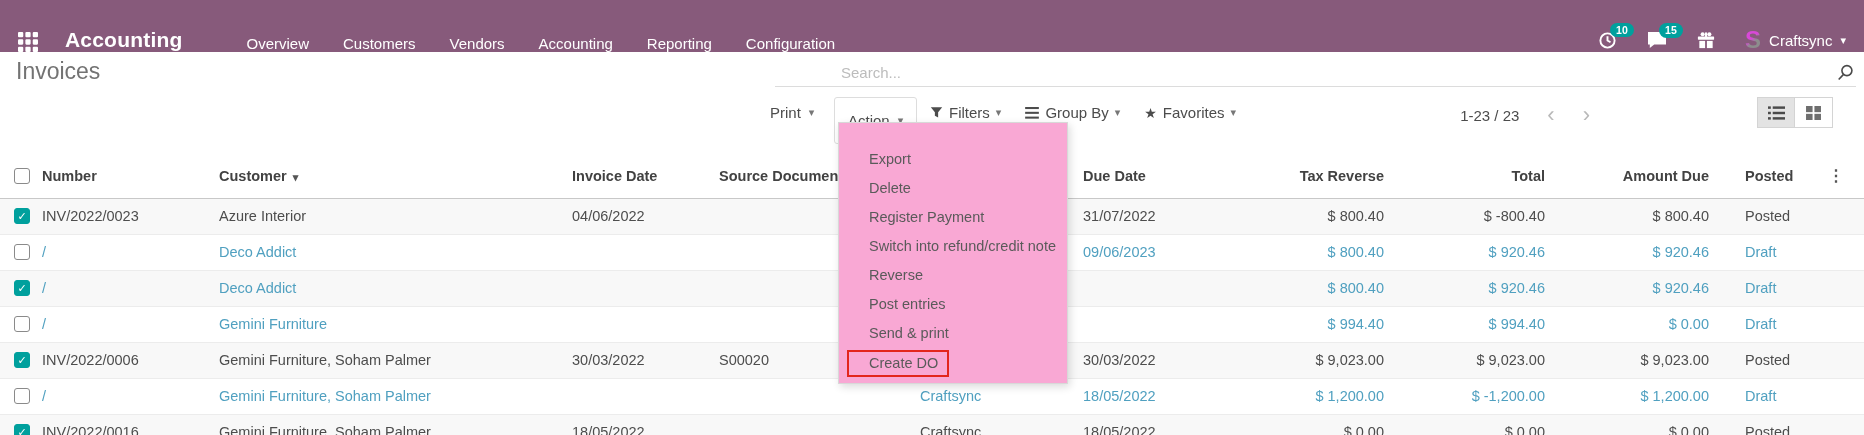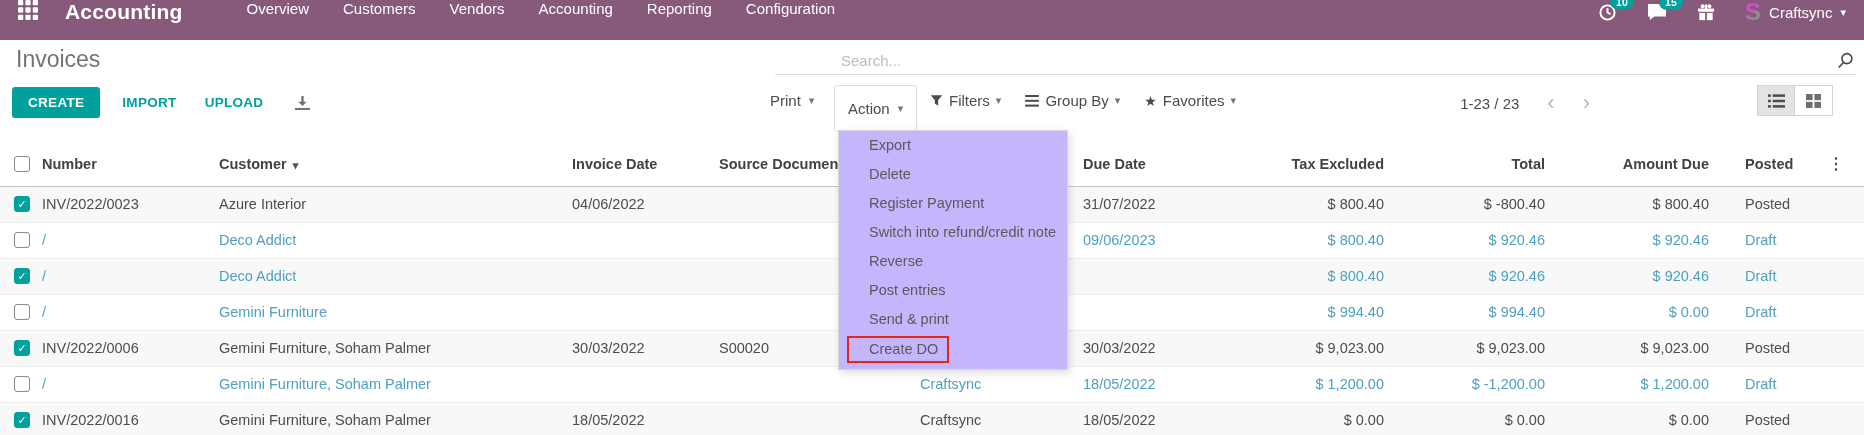--- a/index.html
+++ b/index.html
@@ -4,21 +4,21 @@
 <style>
   :root{
     --topbar:#875A7B; --teal:#00A09D; --blue:#50a0c0; --red:#e3261d;
   }
   *{box-sizing:border-box; margin:0; padding:0;}
   html,body{width:1864px; height:435px; overflow:hidden; background:#fff;
     font-family:"Liberation Sans", sans-serif;}
   .page{position:relative; width:1864px; height:435px; background:#fff;}
 
   
-  .topbar{height:40px; background:var(--topbar); display:flex; align-items:flex-start;
+  .topbar{height:52px; background:var(--topbar); display:flex; align-items:flex-end;
     padding:0 18px; color:#fff;}
   .apps-grid{display:flex; align-items:center; cursor:pointer;}
   .app-title{font-size:21px; font-weight:bold; margin-left:27px; letter-spacing:.2px;}
   .top-nav{display:flex; align-items:center; gap:34px; margin-left:64px; font-size:15px;}
   .nav-item{cursor:pointer; white-space:nowrap;}
   .top-right{margin-left:auto; display:flex; align-items:center; gap:30px;}
   .icon-badge{position:relative; display:flex; align-items:center;}
   .badge{position:absolute; top:-8px; left:12px; background:var(--teal); color:#fff;
     font-size:10.5px; font-weight:bold; border-radius:9px; padding:2px 6px; line-height:1;}
   .user-chip{display:flex; align-items:center; gap:8px;}
@@ -82,22 +82,22 @@
   .col-status{padding-left:28px;}
   .col-dots{text-align:center; color:#555; font-weight:bold; font-size:16px;}
   tr.draft td{color:var(--blue);}
   .cb{width:16px; height:16px; border:1px solid #8a8a8a; border-radius:3px; background:#fff;
     display:flex; align-items:center; justify-content:center; font-size:11px; color:#fff;
     cursor:pointer;}
   .cb.checked{background:var(--teal); border-color:var(--teal);}
   .sort-caret{font-size:11px; color:#555; margin-left:6px;}
 
   
-  .dropdown{position:absolute; left:838px; top:130px; width:230px; background:#c4b5fd;
-    border:1px solid #d8d8d8; box-shadow:2px 3px 8px rgba(0,0,0,.14); padding:0 0 4px;
+  .dropdown{position:absolute; left:838px; top:122px; width:230px; background:#f9a8d4;
+    border:1px solid #d8d8d8; box-shadow:2px 3px 8px rgba(0,0,0,.14); padding:22px 0 4px;
     z-index:20;}
   .menu-item{padding:6px 10px 6px 30px; font-size:14.5px; color:#5a5a5a; line-height:17px;
     cursor:pointer; white-space:nowrap;}
   .red-box{display:inline-block; border:2px solid var(--red); padding:3px 9px 3px 20px;
     margin:-4px 4px -4px -22px;}
 </style>
 </head>
 <body>
 
 <div class="page">
@@ -164,31 +164,20 @@
       <span class="mag">
         <svg width="17" height="17" viewBox="0 0 18 18" fill="none" stroke="#4a4a4a" stroke-width="1.7">
           <circle cx="10.5" cy="7" r="5.3"></circle>
             <path d="M6.7 11.2 L1.8 16.4"></path>
         </svg>
       </span>
     </div>
   </div>
 
   <div class="toolbar">
-    <div class="left-buttons">
-      <button class="btn-create">CREATE</button>
-      <button class="btn-link btn-import">IMPORT</button>
-      <button class="btn-link btn-upload">UPLOAD</button>
-      <span class="dl-icon">
-        <svg width="15" height="16" viewBox="0 0 16 17" fill="#6e6e6e">
-          <path d="M6.8 1h2.4v6.2h3.2L8 11.6 3.6 7.2h3.2z"></path>
-            <rect y="13.8" width="16" height="2.1"></rect>
-        </svg>
-      </span>
-    </div>
 
     <div class="print-group">
       <span>Print</span>
       <span class="caret" style="color:#777; margin-left:8px;">▾</span>
     </div>
 
     <div class="action-btn">
       <span>Action</span>
       <span class="caret" style="color:#777;">▾</span>
     </div>
@@ -264,21 +253,21 @@
       <tr>
         <th class="col-cb">
           <span class="cb"></span>
         </th>
         <th><span>Number</span></th>
         <th><span>Customer</span><span class="sort-caret">▾</span></th>
         <th><span>Invoice Date</span></th>
         <th><span>Source Document</span></th>
         <th class="col-company"></th>
         <th><span>Due Date</span></th>
-        <th class="num"><span>Tax Excluded</span></th>
+        <th class="num"><span>Tax Reverse</span></th>
         <th class="num"><span>Total</span></th>
         <th class="num"><span>Amount Due</span></th>
         <th class="col-status"><span>Posted</span></th>
         <th class="col-dots">⋮</th>
       </tr>
     </thead>
     <tbody>
         <tr>
           <td class="col-cb">
             <span class="cb checked">✓</span>

